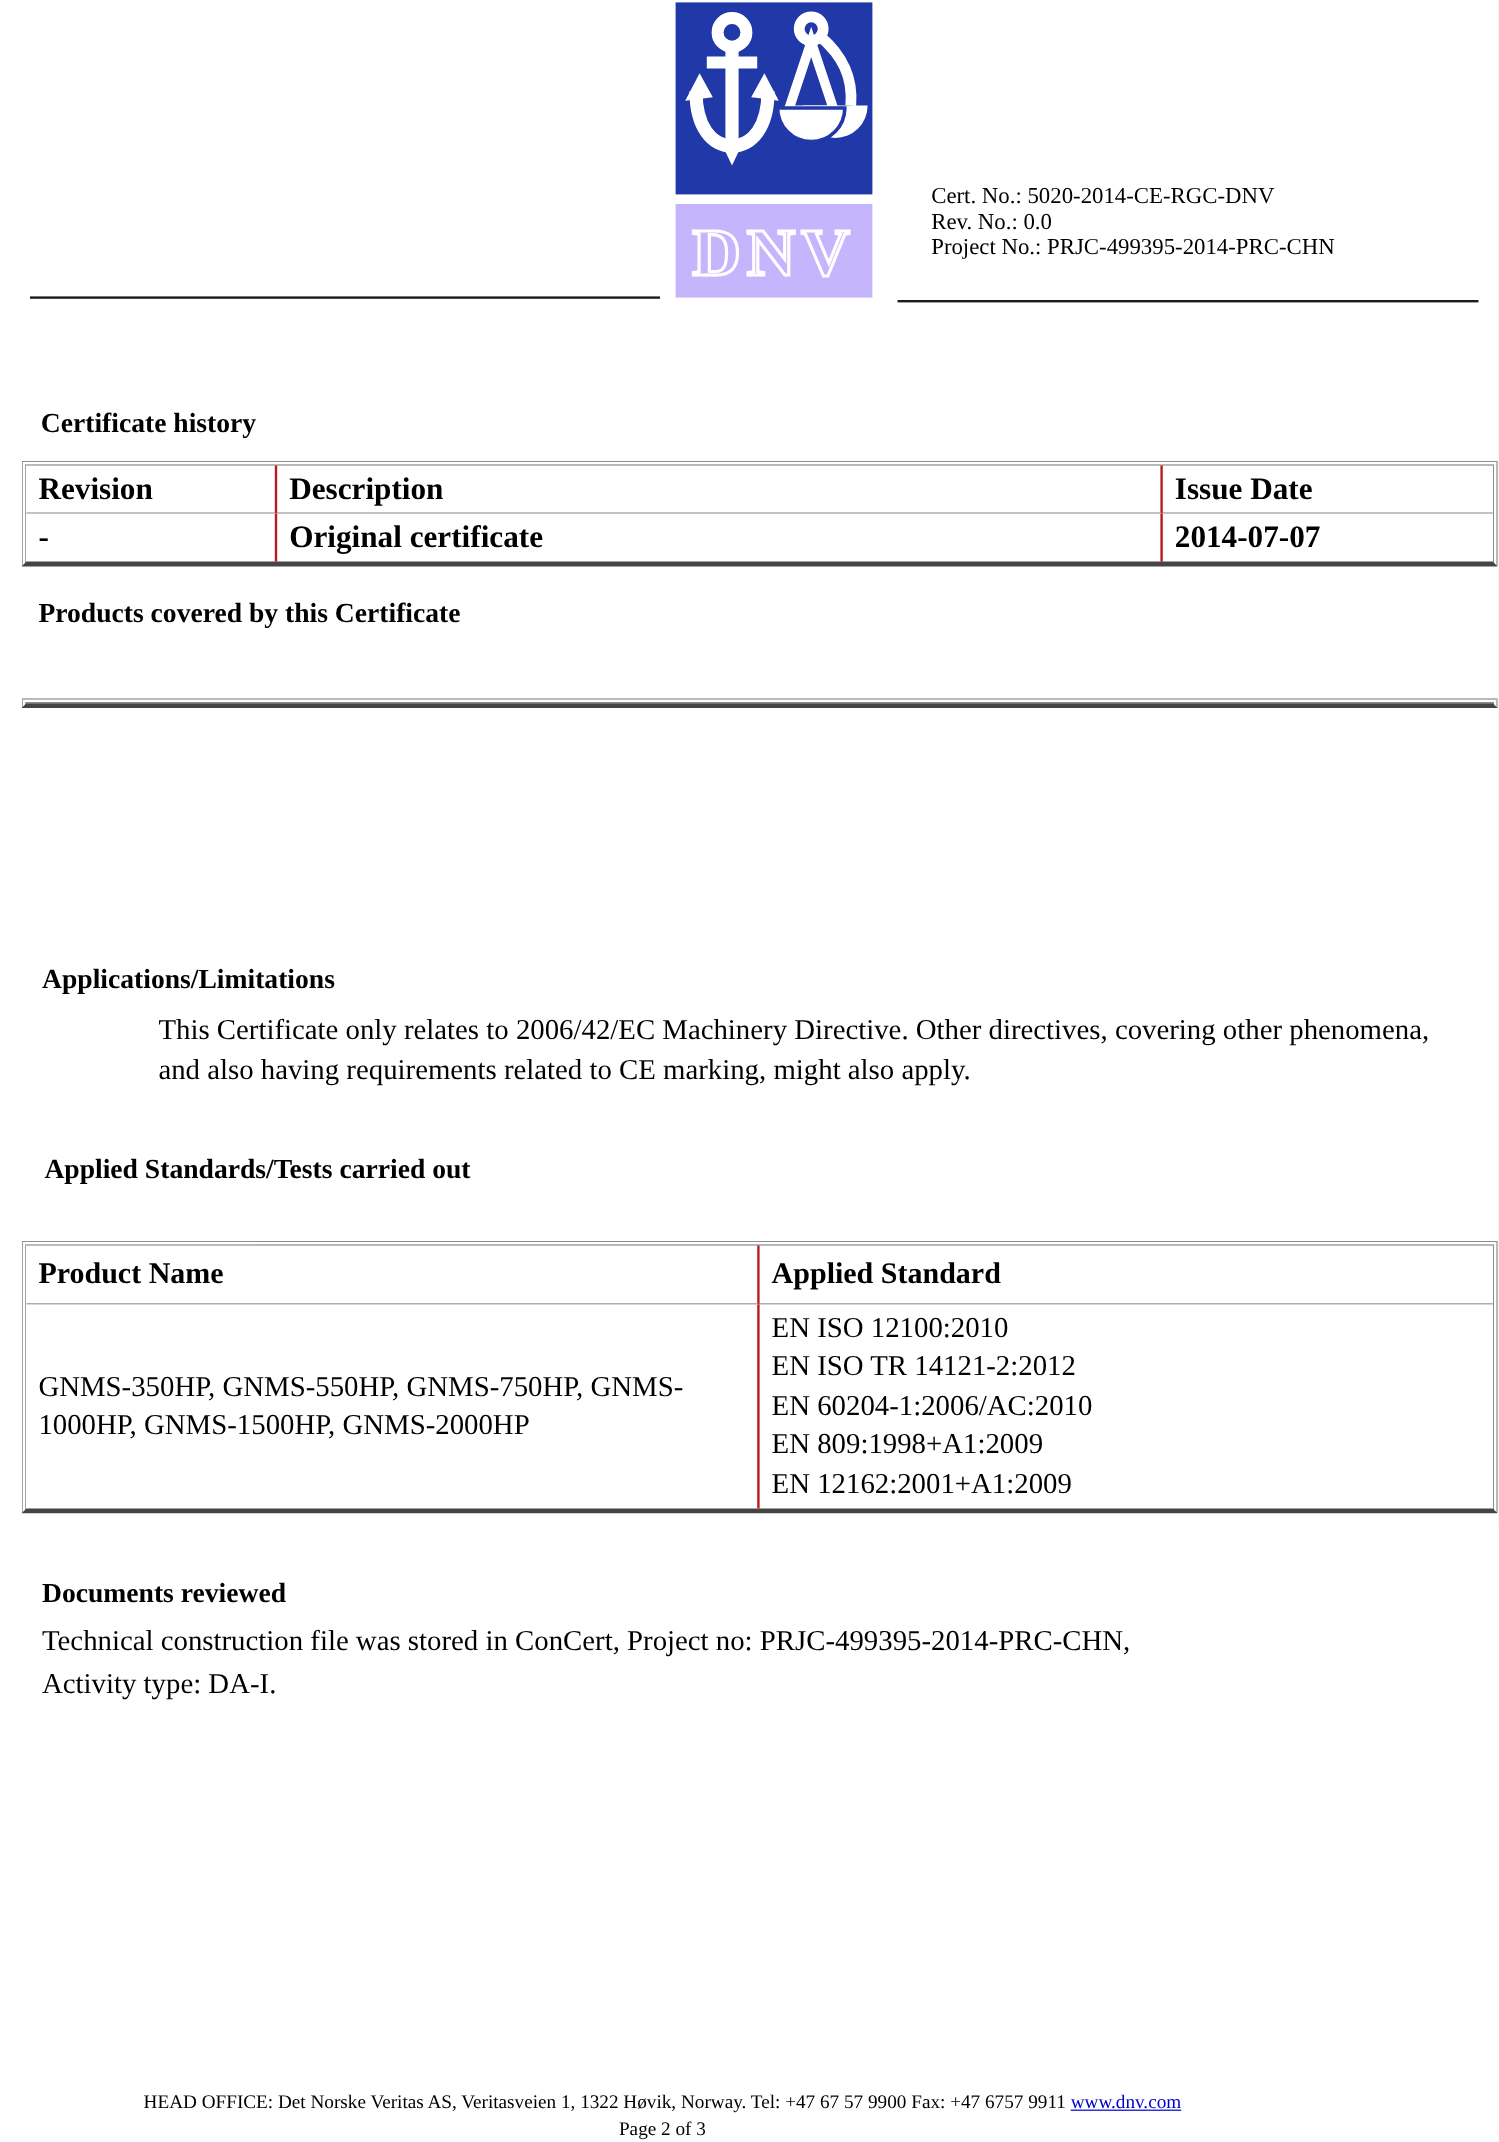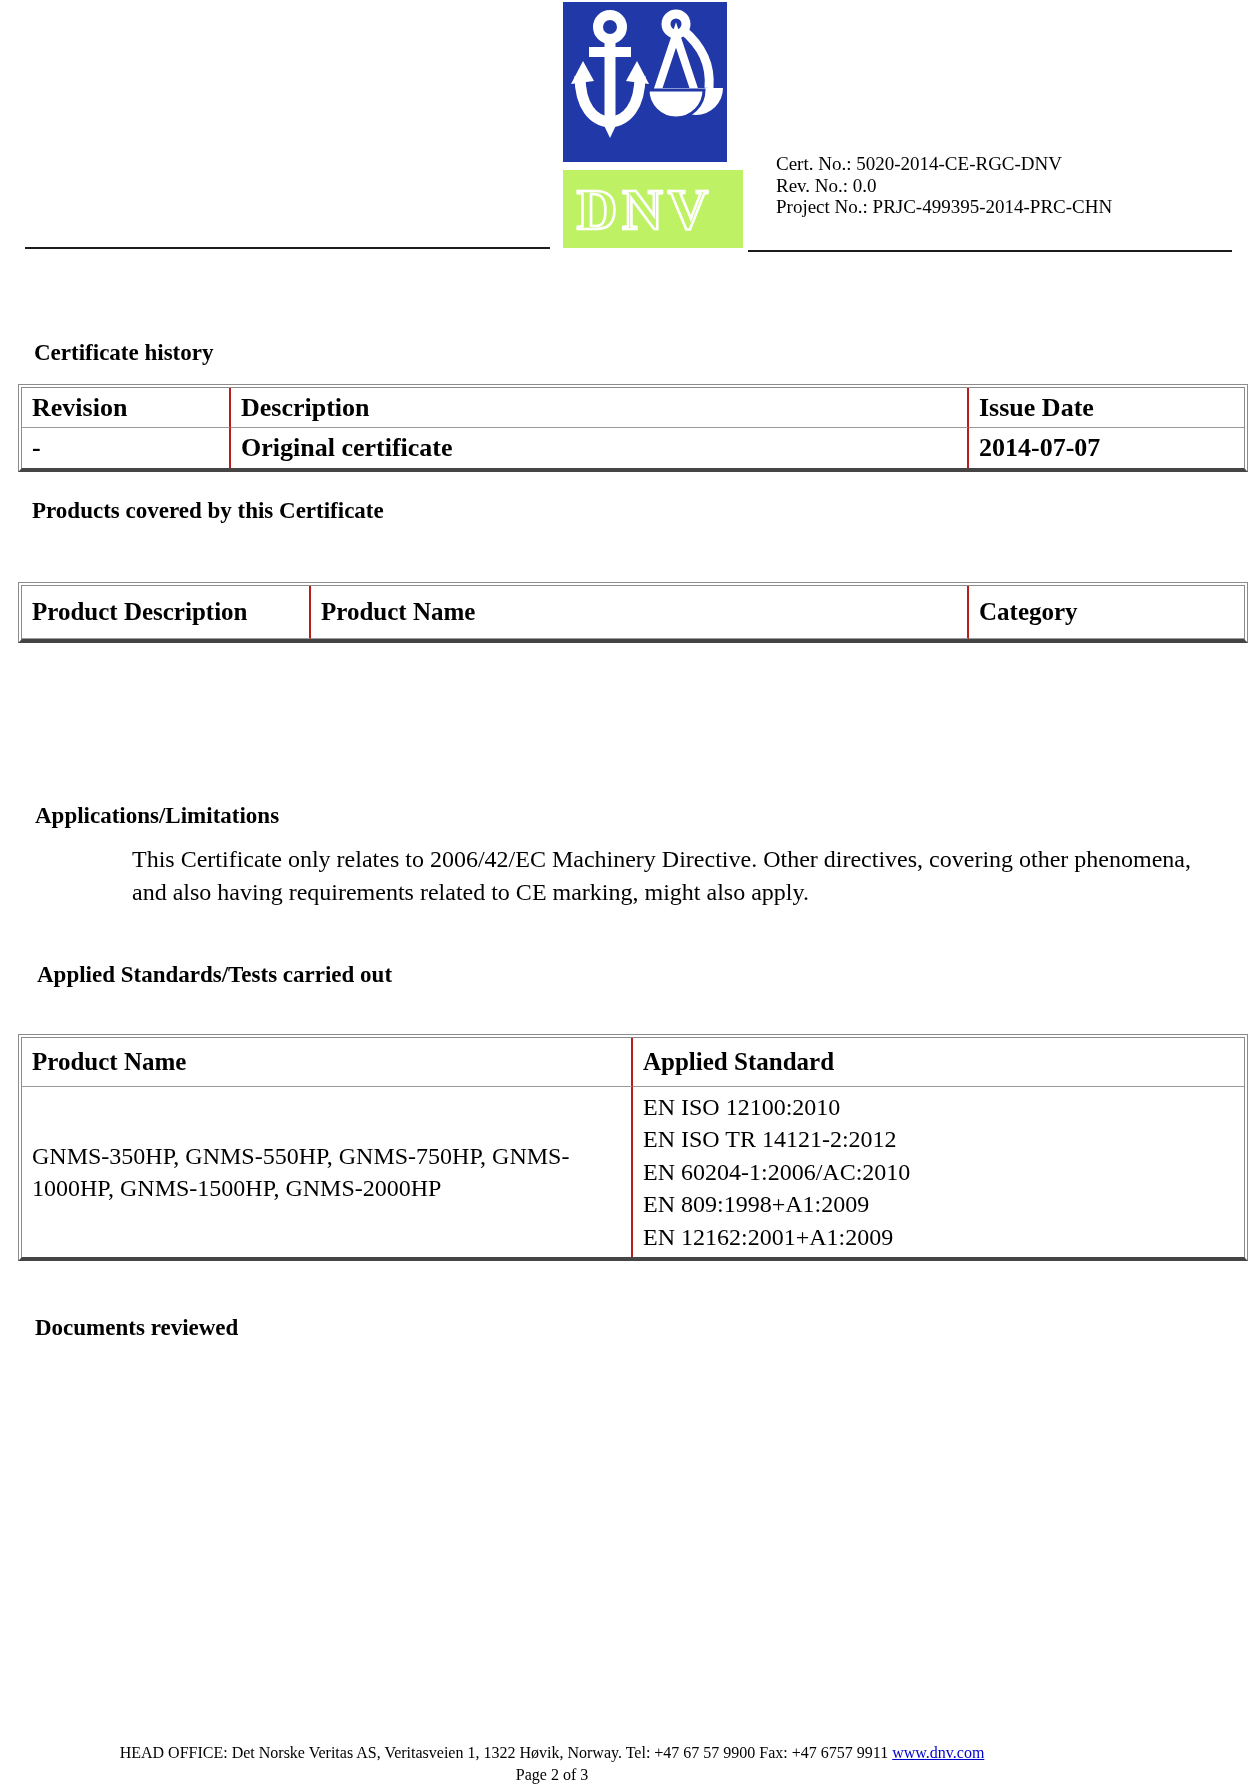--- a/index.html
+++ b/index.html
@@ -8,22 +8,22 @@
     background:#ffffff; overflow:hidden;
     font-family:"Liberation Serif","DejaVu Serif",serif; color:#000;
   }
 
   
   .logo-blue {
     position:absolute; left:563px; top:2px; width:164px; height:160px;
     background:#2038a8;
   }
   .logo-green {
-    position:absolute; left:563px; top:170px; width:180px; height:78px;
-    background:#bef264; display:flex; align-items:center; justify-content:flex-start;
+    position:absolute; left:563px; top:170px; width:164px; height:78px;
+    background:#c4b5fd; display:flex; align-items:center; justify-content:flex-start;
   }
   .cert-info {
     position:absolute; left:776px; top:153px;
     font-size:19px; line-height:21.5px; white-space:nowrap;
   }
   .rule { position:absolute; height:2px; background:#1c1c1c; }
   .rule-left  { left:25px;  top:247px; width:525px; }
   .rule-right { left:748px; top:250px; width:484px; }
 
   
@@ -139,25 +139,20 @@
 
   <div class="section-title" style="left:32px; top:498px;">Products covered by this Certificate</div>
 
   <table class="tbl t2">
     <colgroup>
         <col style="width:289px">
         <col style="width:658px">
         <col style="width:275px">
       </colgroup>
     <tbody>
-        <tr>
-      <th>Product Description</th>
-      <th>Product Name</th>
-      <th>Category</th>
-    </tr>
   </tbody>
     </table>
 
   <div class="section-title" style="left:35px; top:803px;">Applications/Limitations</div>
 
   <div class="para" style="left:99px; top:843px; width:1062px;margin-left:33px;">This Certificate only relates to 2006/42/EC Machinery Directive. Other directives, covering other phenomena, and also having requirements related to CE marking, might also apply.</div>
 
   <div class="section-title" style="left:37px; top:962px;">Applied Standards/Tests carried out</div>
 
   <table class="tbl t3">
@@ -180,19 +175,23 @@
           <div>EN 809:1998+A1:2009</div>
           <div>EN 12162:2001+A1:2009</div>
         </div>
       </td>
     </tr>
   </tbody>
     </table>
 
   <div class="section-title" style="left:35px; top:1315px;">Documents reviewed</div>
 
+  <div class="para" style="left:35px; top:1350px; width:1150px; line-height:36px;">
+    <div>Technical construction file was stored in ConCert, Project no: PRJC-499395-2014-PRC-CHN,</div>
+    <div>Activity type: DA-I.</div>
+  </div>
 
   <div class="footer">
     <div><span>HEAD OFFICE: Det Norske Veritas AS, Veritasveien 1, 1322 Høvik, Norway. Tel: +47 67 57 9900 Fax: +47 6757 9911 </span><a>www.dnv.com</a></div>
     <div>Page 2 of 3</div>
   </div>
 
 </div>
 
 </body></html>

